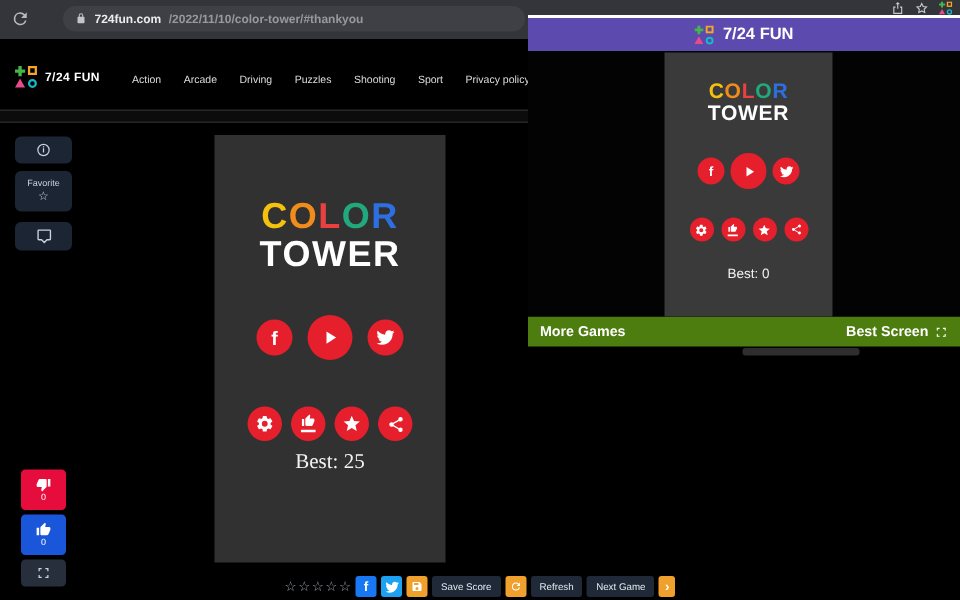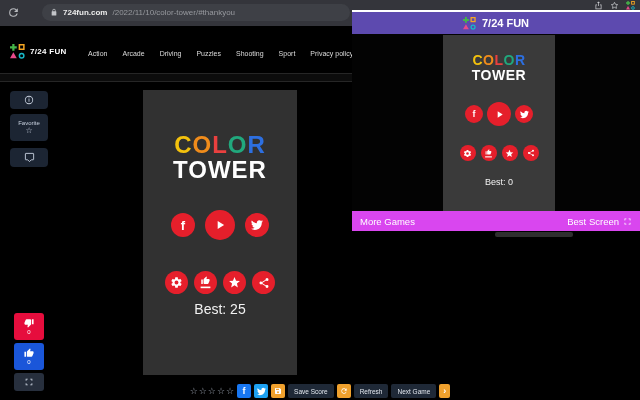--- a/index.html
+++ b/index.html
@@ -6,21 +6,21 @@
   svg{display:block;}
   [data-name="screen"]{position:relative;width:640px;height:400px;background:#000;
     font-family:"Liberation Sans",sans-serif;overflow:hidden;}
 
   
   [data-name="browser-chrome"]{position:absolute;left:0;top:0;width:640px;height:26px;background:#34353b;}
   [data-name="address-bar"]{position:absolute;left:42px;top:4px;width:308px;height:17px;background:#3e4046;
     border-radius:9px;display:flex;align-items:center;padding:0 8px;gap:5px;box-sizing:border-box;}
   [data-name="lock-icon"]{width:8px;height:9px;color:#c3c5c9;flex:none;}
   [data-name="url-domain"]{color:#ececec;font-size:8px;font-weight:bold;white-space:nowrap;}
-  [data-name="url-path"]{color:#97999e;font-size:8px;white-space:nowrap;}
+  [data-name="url-path"]{color:#97999e;font-size:8px;white-space:nowrap;font-weight:bold;}
   [data-name="browser-actions"]{position:absolute;right:5px;top:1px;height:9px;display:flex;gap:7px;align-items:center;}
   [data-name="browser-actions"] .ba{width:9px;height:9px;color:#c6c8cc;cursor:pointer;}
 
   
   [data-name="site-logo"]{position:absolute;left:10px;top:44px;display:flex;align-items:center;gap:5px;}
   [data-name="site-brand"]{color:#fff;font-size:8px;font-weight:bold;letter-spacing:.3px;}
   [data-name="main-nav"]{position:absolute;left:88px;top:50px;display:flex;gap:15px;}
   [data-name="main-nav"] span{color:#dcdcdc;font-size:7px;cursor:pointer;white-space:nowrap;}
   [data-name="header-divider"]{position:absolute;left:0;top:73px;width:640px;height:7px;background:#0c0c0c;
     border-top:1px solid #262626;border-bottom:1px solid #262626;}
@@ -35,21 +35,21 @@
 
   
   [data-name="game-frame"]{position:absolute;left:143px;top:90px;width:154px;height:285px;background:#313131;}
   .g-title{position:absolute;left:0;top:42px;width:100%;text-align:center;font-weight:bold;
     font-size:24px;line-height:25px;letter-spacing:1px;}
   .g-title .tower{color:#fff;}
   .g-row1{position:absolute;left:0;top:120px;width:100%;display:flex;justify-content:center;align-items:center;gap:10px;}
   .g-row2{position:absolute;left:0;top:181px;width:100%;display:flex;justify-content:center;align-items:center;gap:6px;}
   .circle{background:#e51f2b;border-radius:50%;display:flex;align-items:center;justify-content:center;color:#fff;cursor:pointer;flex:none;}
   .c24{width:24px;height:24px;} .c30{width:30px;height:30px;} .c23{width:23px;height:23px;}
-  .g-best{position:absolute;left:0;top:211px;width:100%;text-align:center;color:#f2f2f2;font-size:14px;}
+  .g-best{position:absolute;left:0;top:211px;width:100%;text-align:center;color:#f2f2f2;font-size:14px;font-family:Liberation Serif, serif;}
   .fb-letter{font-weight:bold;font-size:13px;line-height:1;}
 
   
   .vote-btn{position:absolute;left:14px;width:30px;height:27px;border-radius:3px;color:#fff;display:flex;
     flex-direction:column;align-items:center;justify-content:center;gap:1px;cursor:pointer;}
   [data-name="dislike-button"]{top:313px;background:#e60d3d;}
   [data-name="like-button"]{top:343px;background:#1a56d9;}
   .vote-count{font-size:6px;line-height:6px;}
   [data-name="page-fullscreen-button"]{position:absolute;left:14px;top:373px;width:30px;height:18px;background:#272f3d;
     border-radius:3px;color:#cdd5e1;display:flex;align-items:center;justify-content:center;cursor:pointer;}
@@ -76,22 +76,22 @@
   [data-name="popup-body"]{position:relative;height:177px;background:#030303;}
   [data-name="popup-game-frame"]{position:absolute;left:91px;top:1px;width:112px;height:176px;background:#3a3a3a;}
   .p-title{position:absolute;left:0;top:18px;width:100%;text-align:center;font-weight:bold;font-size:14px;
     line-height:15px;letter-spacing:.5px;}
   .p-title .tower{color:#fff;}
   .p-row1{position:absolute;left:0;top:67px;width:100%;display:flex;justify-content:center;align-items:center;gap:4px;}
   .p-row2{position:absolute;left:0;top:110px;width:100%;display:flex;justify-content:center;align-items:center;gap:5px;}
   .pc18{width:18px;height:18px;} .pc24{width:24px;height:24px;} .pc16{width:16px;height:16px;}
   .pc18 .fb-letter{font-size:9px;} 
   .p-best{position:absolute;left:0;top:142px;width:100%;text-align:center;color:#f2f2f2;font-size:9px;}
-  [data-name="popup-footer"]{height:20px;background:#d946ef;display:flex;align-items:center;
-    justify-content:space-between;padding:0 8px;color:#fff;font-weight:normal;font-size:9.5px;}
+  [data-name="popup-footer"]{height:20px;background:#4d7c0f;display:flex;align-items:center;
+    justify-content:space-between;padding:0 8px;color:#fff;font-weight:bold;font-size:9.5px;}
   [data-name="more-games-link"]{cursor:pointer;}
   [data-name="full-screen-link"]{display:flex;align-items:center;gap:4px;cursor:pointer;}
   [data-name="popup-shadow-bar"]{position:absolute;left:495px;top:232px;width:78px;height:5px;background:#2e2e2e;border-radius:2px;}
 </style>
 </head>
 <body>
 
 <div data-name="screen">
 
   <div data-name="browser-chrome">

